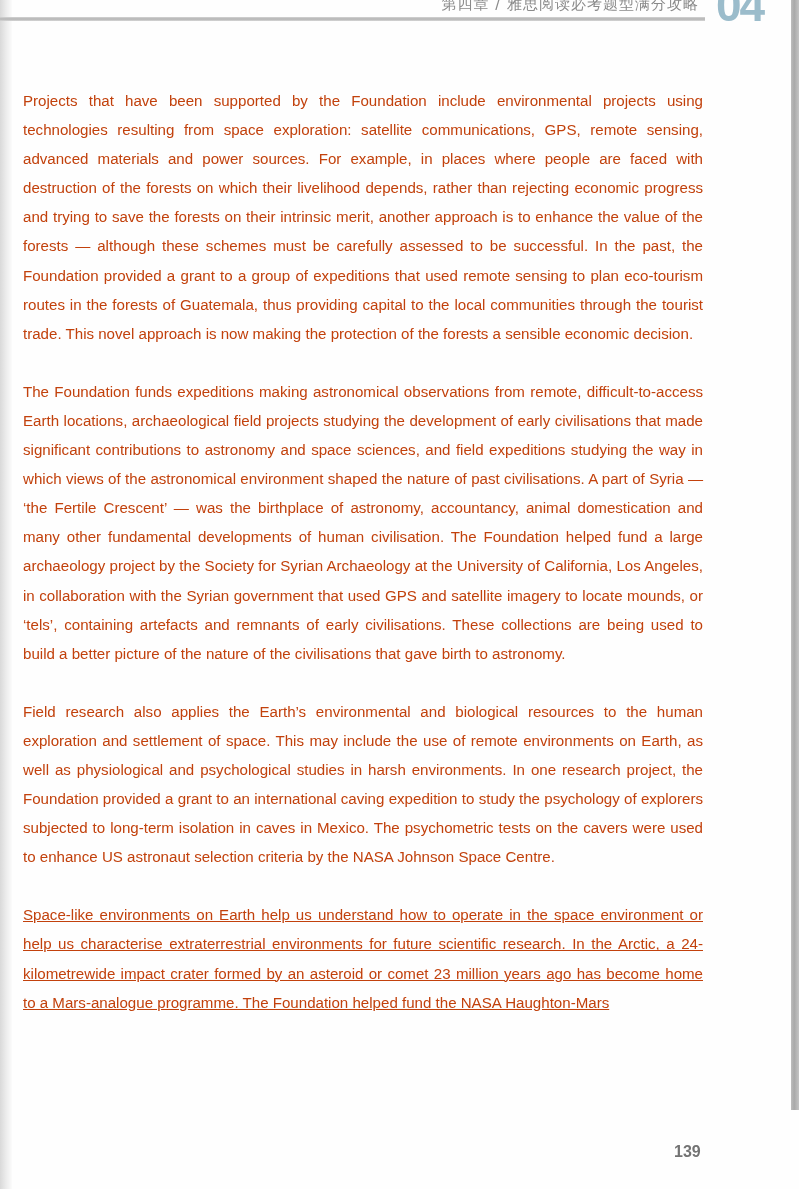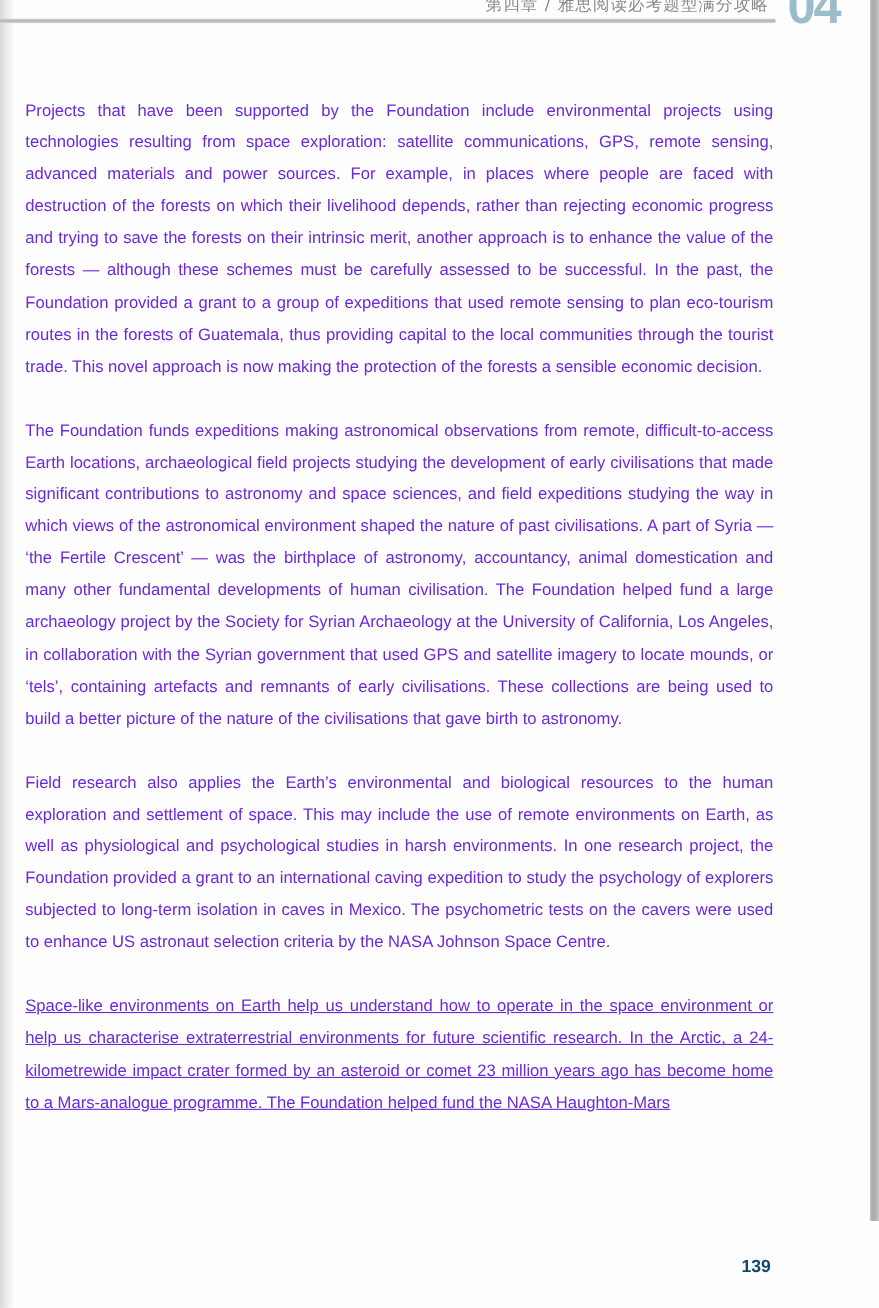--- a/index.html
+++ b/index.html
@@ -63,29 +63,29 @@
     .content {
       position: absolute;
       left: 23px; top: 86px;
       width: 680px;
     }
     .para {
       margin: 0 0 29px 0;
       font-size: 15.1px;
       line-height: 29.1px;
       text-align: justify;
-      color: #6d28d9;
+      color: #c2410c;
     }
     .para:last-child { margin-bottom: 0; text-decoration: underline; }
     .page-number {
       position: absolute;
       left: 674px; top: 1143px;
       font-size: 16px;
       font-weight: bold;
-      color: #0c4a6e;
+      color: #737373;
     }
   </style>
 </head>
 <body>
 
 <div class="page">
   <div class="left-shadow"></div>
   <div class="right-band"></div>
 
   <div class="header-rule"></div>

